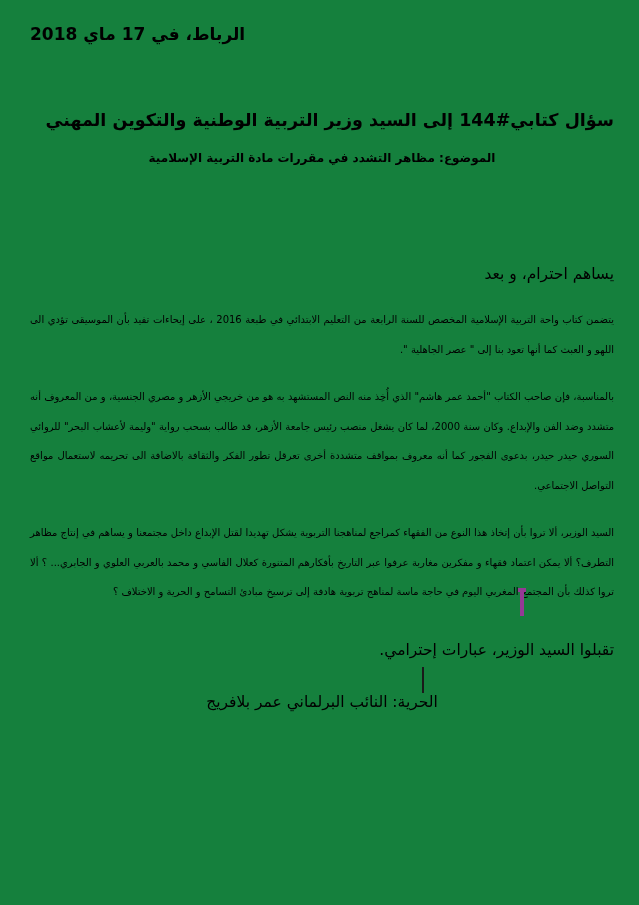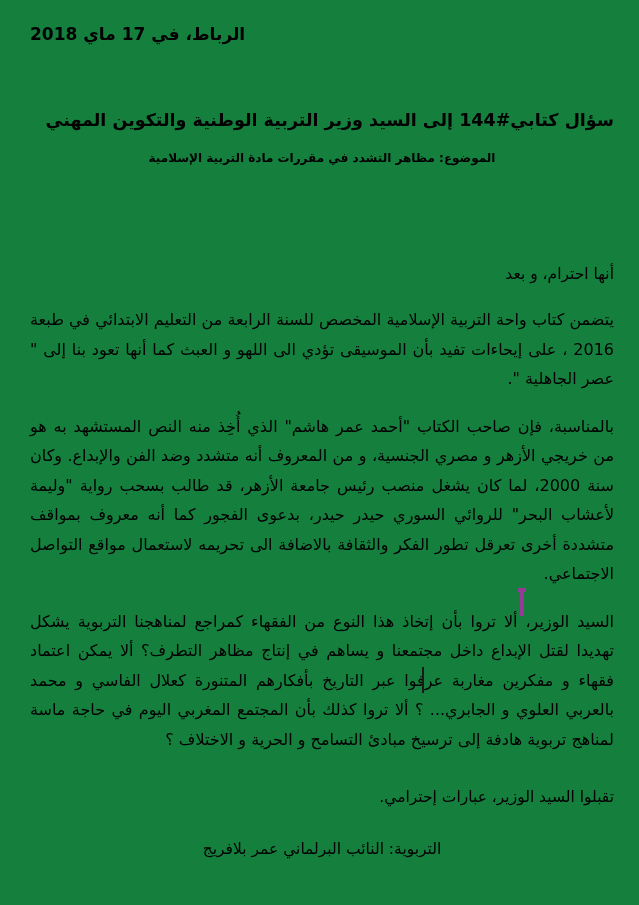--- a/index.html
+++ b/index.html
@@ -45,21 +45,21 @@
     line-height: 30px;
   }
   .greeting-line {
     margin-top: 88px;
     text-align: right;
     font-size: 15.5px;
     line-height: 26px;
   }
   .body-paragraph {
     margin: 18px 0 0 0;
-    font-size: 16px;
+    font-size: 10px;
     line-height: 29.5px;
     text-align: justify;
     text-align-last: right;
   }
   .closing-line {
     margin-top: 30px;
     text-align: right;
     font-size: 15.5px;
     line-height: 26px;
   }
@@ -107,33 +107,33 @@
 <div class="page">
 
   <div class="date-line">الرباط، في 17 ماي 2018</div>
 
   <div class="title-block">
     <div>سؤال كتابي#144 إلى السيد وزير التربية الوطنية والتكوين المهني</div>
   </div>
 
   <div class="subject-line">الموضوع: مظاهر التشدد في مقررات مادة التربية الإسلامية</div>
 
-  <div class="greeting-line">أنها احترام، و بعد</div>
+  <div class="greeting-line">يساهم احترام، و بعد</div>
 
   <div>
     <p class="body-paragraph">يتضمن كتاب واحة  التربية الإسلامية المخصص للسنة الرابعة من التعليم الابتدائي في طبعة 2016 ، على إيحاءات تفيد بأن الموسيقى تؤدي الى اللهو و العبث  كما أنها تعود بنا إلى " عصر الجاهلية ".</p>
 
     <p class="body-paragraph">بالمناسبة، فإن صاحب الكتاب "أحمد عمر هاشم" الذي أُخِذ منه النص المستشهد به هو من خريجي الأزهر و مصري الجنسية، و من المعروف أنه متشدد وضد الفن والإبداع. وكان سنة 2000، لما كان يشغل منصب رئيس جامعة الأزهر، قد طالب بسحب رواية "وليمة لأعشاب البحر" للروائي السوري حيدر حيدر، بدعوى الفجور كما أنه معروف بمواقف متشددة أخرى تعرقل تطور الفكر والثقافة بالاضافة الى تحريمه لاستعمال مواقع التواصل الاجتماعي.</p>
 
     <p class="body-paragraph">السيد الوزير، ألا تروا بأن إتخاذ هذا النوع من الفقهاء كمراجع لمناهجنا التربوية يشكل تهديدا لقتل الإبداع داخل مجتمعنا و يساهم في إنتاج مظاهر التطرف؟ ألا يمكن اعتماد فقهاء و مفكرين مغاربة عرفوا عبر التاريخ بأفكارهم المتنورة كعلال الفاسي و محمد بالعربي العلوي و الجابري... ؟ ألا تروا كذلك بأن المجتمع المغربي اليوم في حاجة ماسة لمناهج تربوية هادفة إلى ترسيخ مبادئ التسامح و الحرية و الاختلاف ؟</p>
   </div>
 
   <div class="closing-line">تقبلوا السيد الوزير، عبارات إحترامي.</div>
 
-  <div class="signature-line">التربوية: النائب البرلماني عمر بلافريج</div>
+  <div class="signature-line">الحرية: النائب البرلماني عمر بلافريج</div>
 
   <div class="cursor cursor-purple">
     <div class="cap" style="background: rgb(149, 58, 149);"></div>
     <div class="bar" style="background: rgb(149, 58, 149);"></div>
   </div>
 
   <div class="cursor cursor-black" style="background: rgb(26, 26, 26);"></div>
 
 </div>
 

